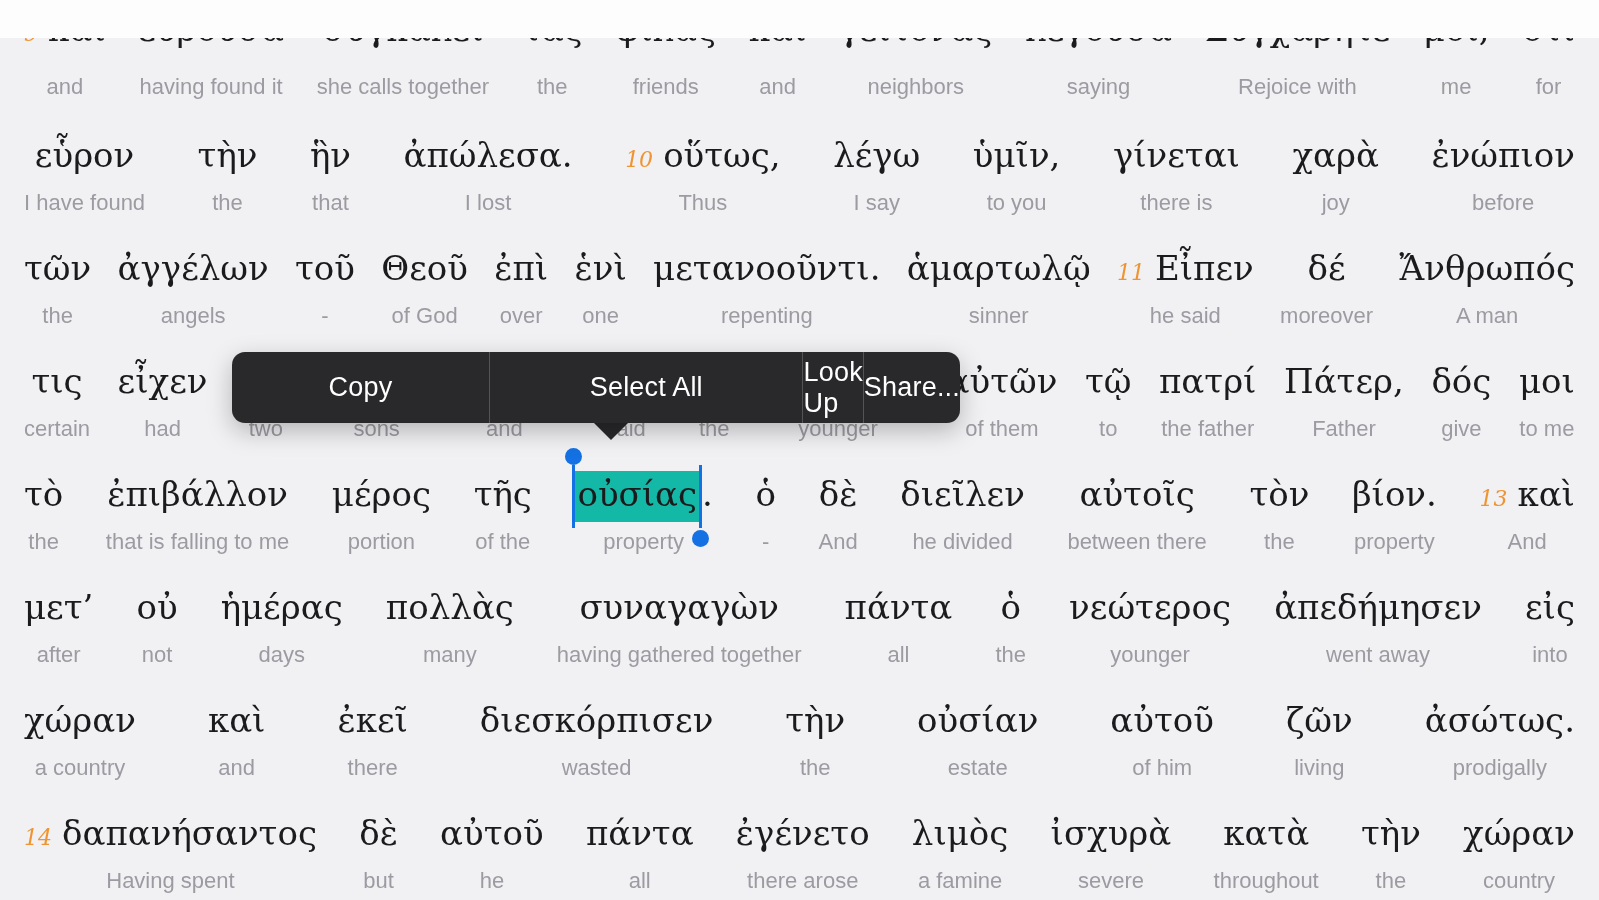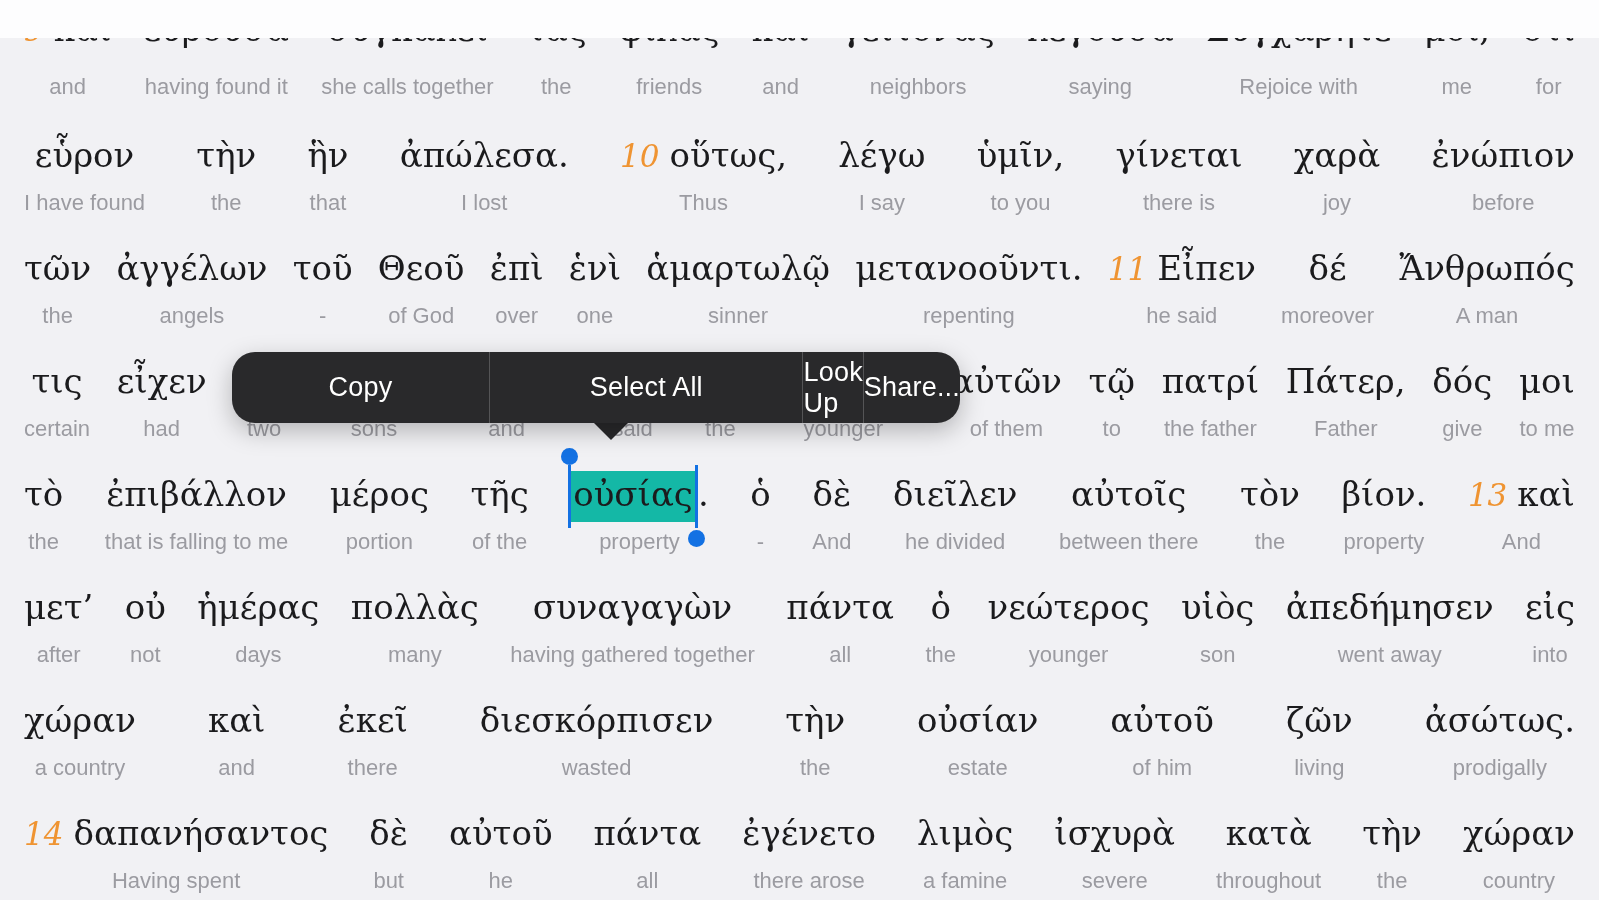--- a/index.html
+++ b/index.html
@@ -30,42 +30,42 @@
     height: 26px; line-height: 26px; white-space: nowrap;
   }
   
   .line.clipped { height: 82px; }
   .line.clipped .gk { height: 18px; overflow: hidden; }
   .line.clipped .gk .gk-inner { display: block; margin-top: -44px; }
   .line.clipped .en { margin-top: 18px; }
 
   .verse-num {
     color: #ef9432; font-style: italic;
-    font-size: 31px; margin-right: 10px;
+    font-size: 22px; margin-right: 10px;
     font-family: "DejaVu Serif", "Liberation Serif", serif;
   }
 
   
   .selword {
     display: inline-block; position: relative;
     line-height: 1.15; padding: 4px 3px 8px;
     background: #14b8a6; vertical-align: baseline;
   }
   .sel-bar { position: absolute; width: 3px; background: #1371e3; top: -6px; bottom: -6px; }
   .sel-bar.left { left: -2px; }
   .sel-bar.right { right: -2px; }
   .sel-dot { position: absolute; width: 17px; height: 17px; border-radius: 50%; background: #1371e3; }
   .sel-dot.top { left: -9px; top: -23px; }
   .sel-dot.bottom { right: -9px; bottom: -25px; }
   .gk-tail { margin-left: 2px; }
 
   
   .context-menu {
     position: absolute; left: 232px; top: 352px; width: 728px; height: 71px;
-    background: #29292b; border-radius: 23px;
+    background: #29292b; border-radius: 13px;
     display: flex; align-items: stretch; z-index: 20;
     box-shadow: 0 8px 24px rgba(0,0,0,0.25);
   }
   .menu-item {
     display: flex; align-items: center; justify-content: center;
     color: #ffffff; font-size: 27px; flex: 1 1 0; cursor: pointer;
     letter-spacing: 0.2px;
   }
   .menu-item:nth-of-type(1) { flex-grow: 153; }
   .menu-item:nth-of-type(2) { flex-grow: 208; }
@@ -214,28 +214,28 @@
           </div>
           <div class="unit">
             <div class="gk"><span class="gk-inner">ἐπὶ</span></div>
             <div class="en">over</div>
           </div>
           <div class="unit">
             <div class="gk"><span class="gk-inner">ἑνὶ</span></div>
             <div class="en">one</div>
           </div>
           <div class="unit">
+            <div class="gk"><span class="gk-inner">μετανοοῦντι.</span></div>
+            <div class="en">repenting</div>
+          </div>
+          <div class="unit">
             <div class="gk"><span class="gk-inner">ἁμαρτωλῷ</span></div>
             <div class="en">sinner</div>
           </div>
           <div class="unit">
-            <div class="gk"><span class="gk-inner">μετανοοῦντι.</span></div>
-            <div class="en">repenting</div>
-          </div>
-          <div class="unit">
             <div class="gk"><span class="gk-inner"><span class="verse-num">11</span>Εἶπεν</span></div>
             <div class="en">he said</div>
           </div>
           <div class="unit">
             <div class="gk"><span class="gk-inner">δέ</span></div>
             <div class="en">moreover</div>
           </div>
           <div class="unit">
             <div class="gk"><span class="gk-inner">Ἄνθρωπός</span></div>
             <div class="en">A man</div>
@@ -374,24 +374,20 @@
             <div class="gk"><span class="gk-inner">πάντα</span></div>
             <div class="en">all</div>
           </div>
           <div class="unit">
             <div class="gk"><span class="gk-inner">ὁ</span></div>
             <div class="en">the</div>
           </div>
           <div class="unit">
             <div class="gk"><span class="gk-inner">νεώτερος</span></div>
             <div class="en">younger</div>
-          </div>
-          <div class="unit">
-            <div class="gk"><span class="gk-inner">υἱὸς</span></div>
-            <div class="en">son</div>
           </div>
           <div class="unit">
             <div class="gk"><span class="gk-inner">ἀπεδήμησεν</span></div>
             <div class="en">went away</div>
           </div>
           <div class="unit">
             <div class="gk"><span class="gk-inner">εἰς</span></div>
             <div class="en">into</div>
           </div>
         </div>

